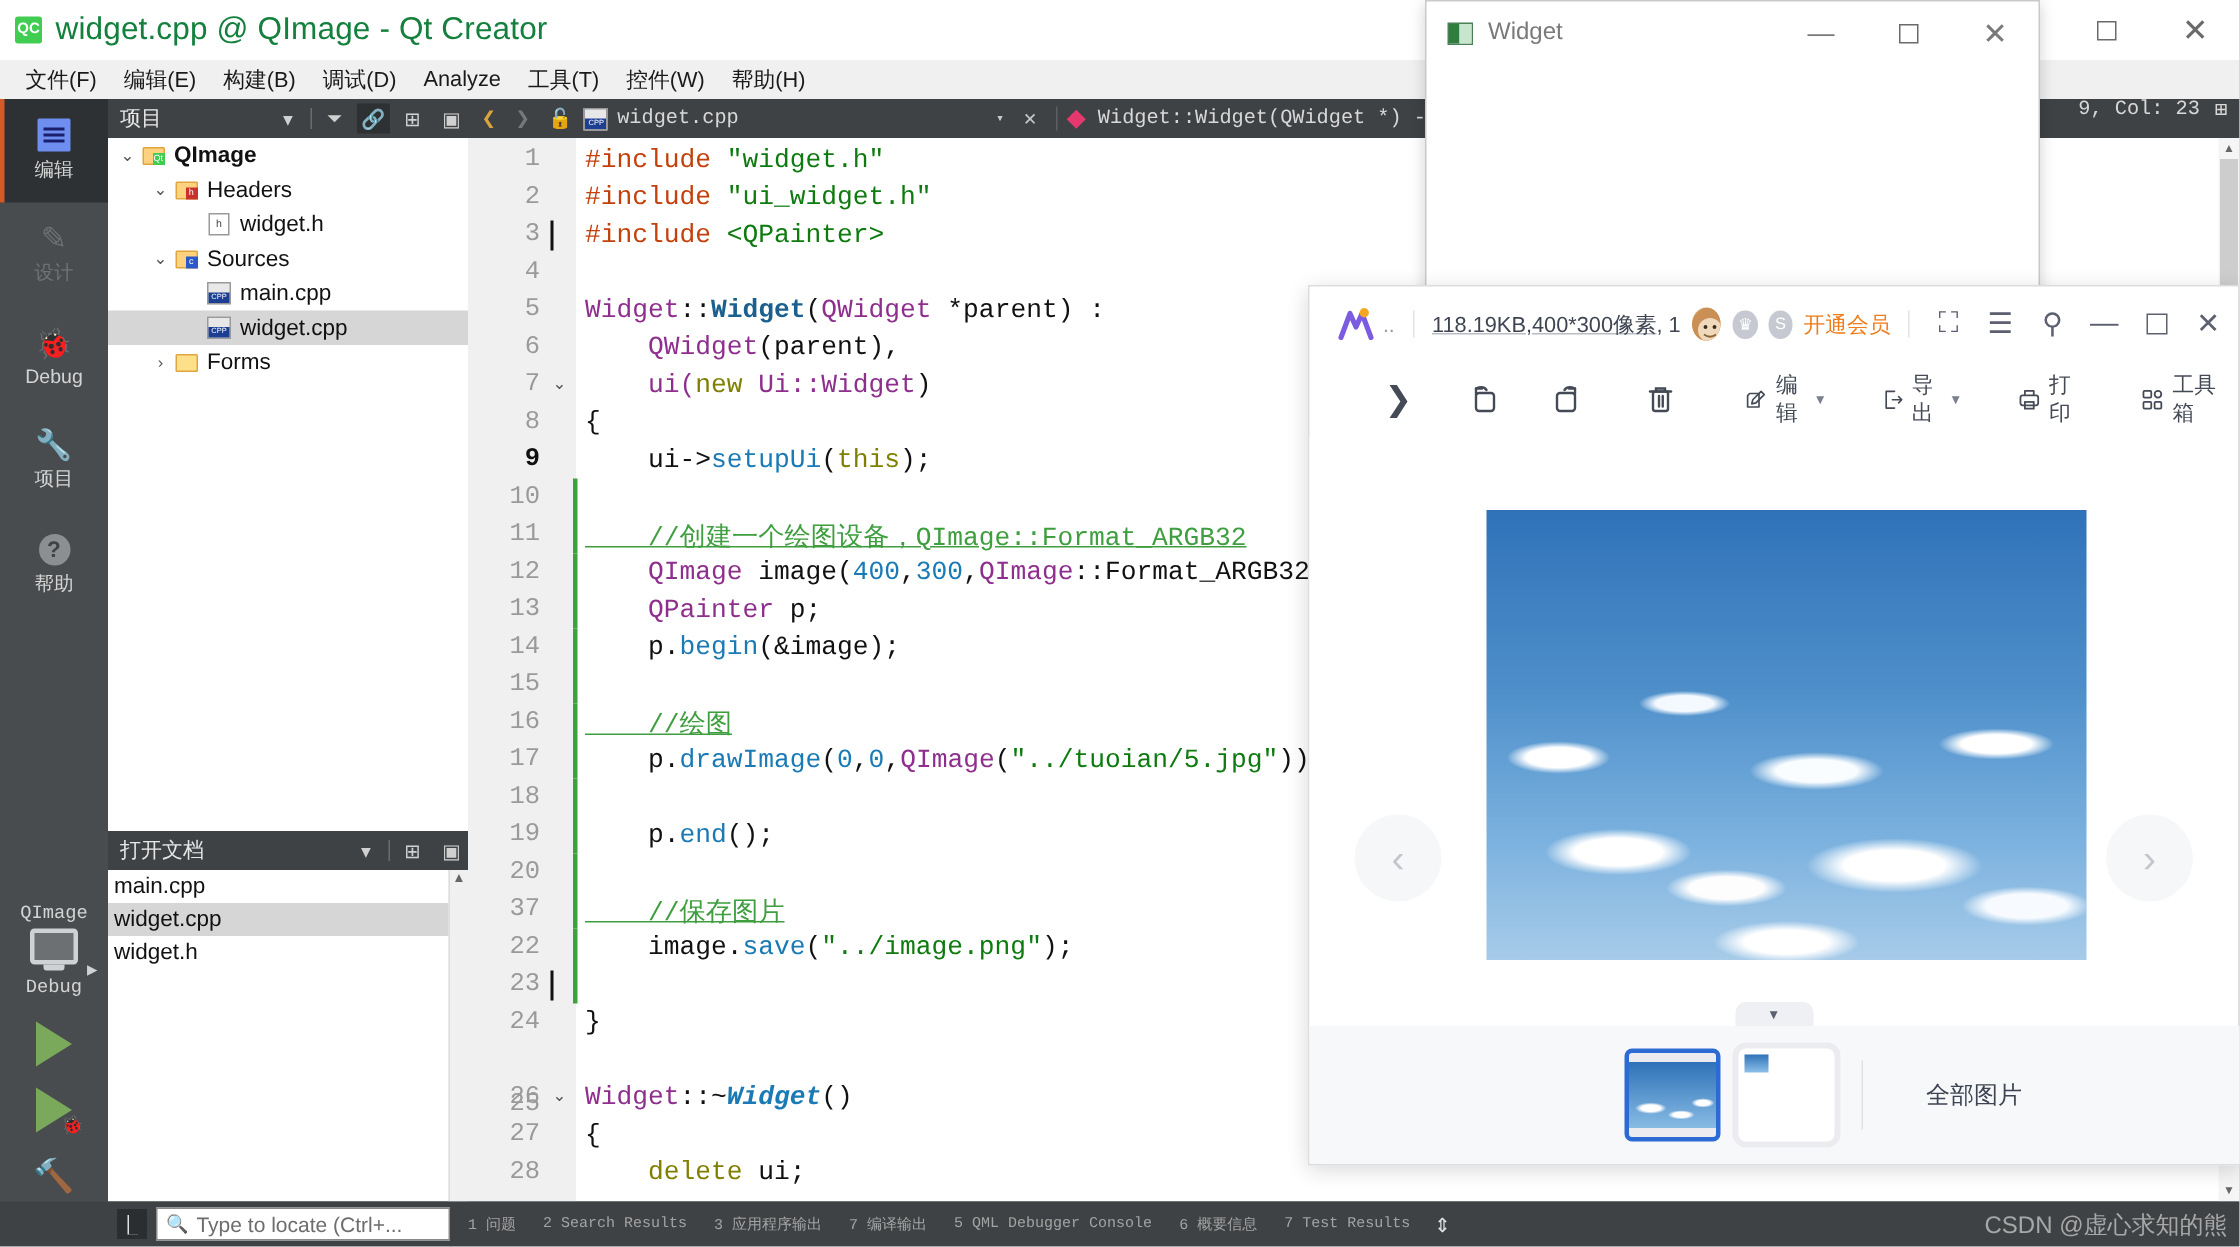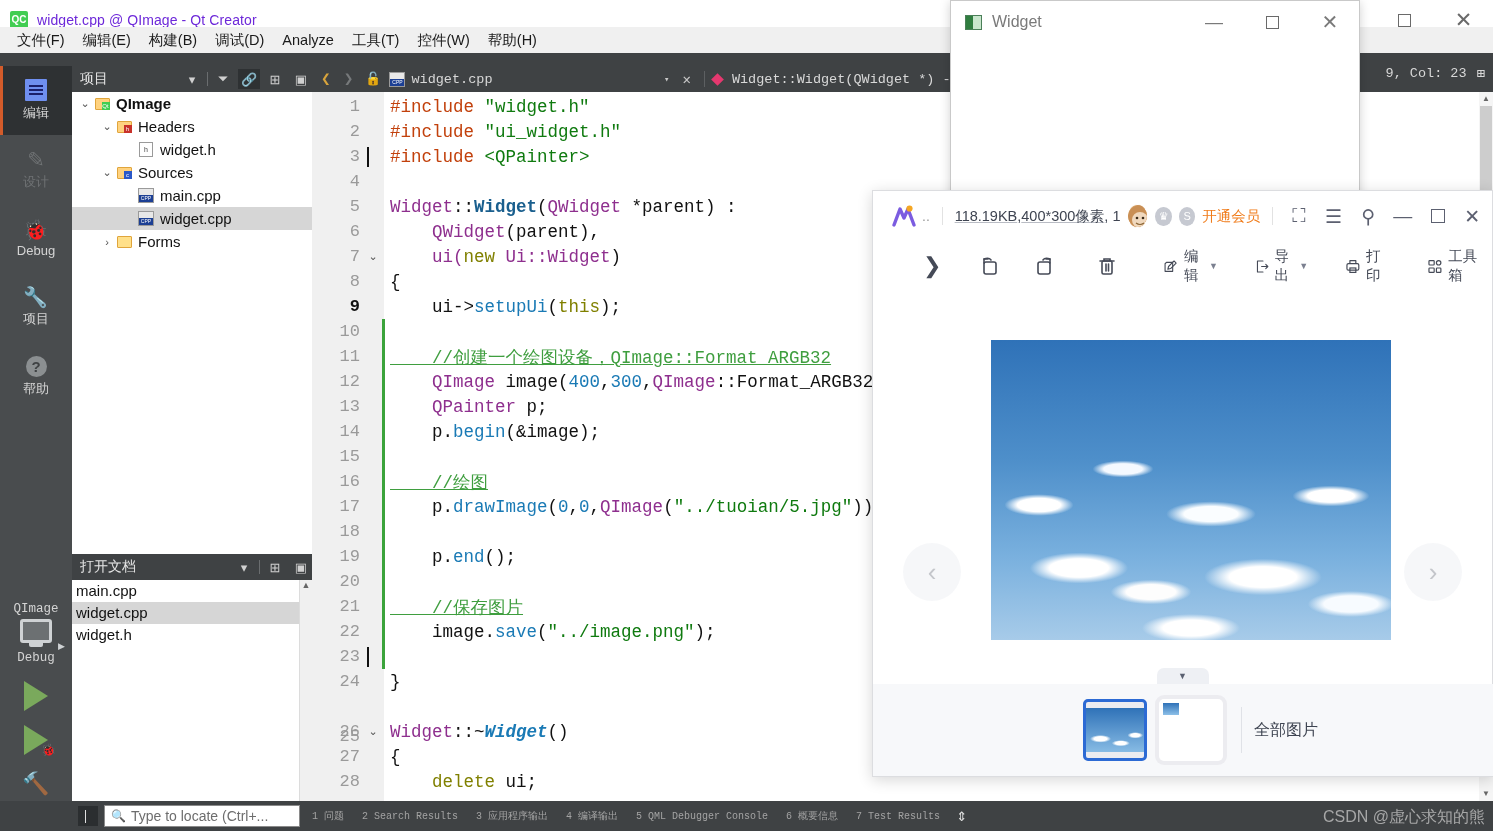--- a/index.html
+++ b/index.html
@@ -18,30 +18,30 @@
     position: absolute; left: 0; top: 0; width: 1493px; height: 40px;
     background: #ffffff; display: flex; align-items: center; padding-left: 10px;
     border-bottom: 1px solid #ffffff;
   }
   .qtc-logo {
     width: 18px; height: 18px; background: #41cd52; border-radius: 2px;
     color: #fff; font-size: 10px; font-weight: bold; display: flex;
     align-items: center; justify-content: center; font-family: "Liberation Sans", sans-serif;
     margin-right: 9px;
   }
-  .qtc-title { font-size: 14px; color: #6d28d9; letter-spacing: .1px; }
+  .qtc-title { font-size: 21px; color: #15803d; letter-spacing: .1px; }
   .qtc-wincontrols { position: absolute; right: 0; top: 0; height: 40px; display: flex; }
   .qtc-wincontrols .wbtn {
     width: 59px; height: 40px; display: flex; align-items: center; justify-content: center;
     color: #6a6a6a;
   }
   .sq { width: 13px; height: 13px; border: 1.6px solid #6a6a6a; }
 
   .qtc-menubar {
-    position: absolute; left: 0; top: 27px; width: 1493px; height: 26px;
+    position: absolute; left: 0; top: 40px; width: 1493px; height: 26px;
     background: #f0f0f0; display: flex; align-items: center; padding-left: 8px;
   }
   .qtc-menubar .mi {
     font-size: 14.5px; color: #1a1a1a; padding: 2px 9px; white-space: nowrap;
     font-family: "Liberation Sans", sans-serif;
   }
 
   
   .modebar {
     position: absolute; left: 0; top: 66px; width: 72px; height: 745px;
@@ -274,21 +274,21 @@
     background:
       radial-gradient(ellipse 14px 5px at 25% 70%, #fff 0%, #fff 45%, rgba(255,255,255,0) 75%),
       radial-gradient(ellipse 12px 4px at 60% 80%, #fff 0%, #fff 45%, rgba(255,255,255,0) 75%),
       radial-gradient(ellipse 10px 4px at 85% 62%, #fff 0%, #fff 45%, rgba(255,255,255,0) 78%),
       linear-gradient(to bottom, #2f72b8, #87bbe4); }
   .v-thumb2 { width: 64px; height: 62px; background: #fff; border-radius: 5px; position: relative;
       box-shadow: 0 0 0 4px #ececf0; }
   .v-thumb2 i { position: absolute; left: 4px; top: 4px; width: 16px; height: 12px;
       background: linear-gradient(to bottom,#2f72b8,#8dc0e8); }
   .v-strip-sep { width: 1px; height: 46px; background: #e0e2e7; margin-left: 6px; }
-  .v-all { font-size: 16px; color: #3e4451; margin-left: 0; }
+  .v-all { font-size: 16px; color: #3e4451; margin-left: 30px; }
 </style>
 </head>
 <body>
 
 <div id="root">
 
   <div class="qtc-window">
 
     <div class="qtc-titlebar">
       <div class="qtc-logo">QC</div>
@@ -514,21 +514,21 @@
           <div class="cline" style="position: absolute; left: 78px; top: 402px;"><span class="plain">    p.</span><span class="fn">drawImage</span><span class="plain">(</span><span class="num">0</span><span class="plain">,</span><span class="num">0</span><span class="plain">,</span><span class="type">QImage</span><span class="plain">(</span><span class="str">"../tuoian/5.jpg"</span><span class="plain">));</span></div>
           <div class="lnum" style="top: 427px;">18</div>
           <div class="chmark" style="top: 427px;"></div>
           <div class="cline" style="position: absolute; left: 78px; top: 427px;"></div>
           <div class="lnum" style="top: 452px;">19</div>
           <div class="chmark" style="top: 452px;"></div>
           <div class="cline" style="position: absolute; left: 78px; top: 452px;"><span class="plain">    p.</span><span class="fn">end</span><span class="plain">();</span></div>
           <div class="lnum" style="top: 477px;">20</div>
           <div class="chmark" style="top: 477px;"></div>
           <div class="cline" style="position: absolute; left: 78px; top: 477px;"></div>
-          <div class="lnum" style="top: 502px;">21</div>
+          <div class="lnum" style="top: 502px;">37</div>
           <div class="chmark" style="top: 502px;"></div>
           <div class="cline" style="position: absolute; left: 78px; top: 502px;"><span class="cmt">    //保存图片</span></div>
           <div class="lnum" style="top: 527px;">22</div>
           <div class="chmark" style="top: 527px;"></div>
           <div class="cline" style="position: absolute; left: 78px; top: 527px;"><span class="plain">    image.</span><span class="fn">save</span><span class="plain">(</span><span class="str">"../image.png"</span><span class="plain">);</span></div>
           <div class="lnum" style="top: 552px;">23</div>
           <div class="chmark" style="top: 552px;"></div>
           <div class="caret-bar" style="top: 555px;"></div>
           <div class="cline" style="position: absolute; left: 78px; top: 552px;"></div>
           <div class="lnum" style="top: 577px;">24</div>
@@ -554,21 +554,21 @@
       <div class="sb-toggle">
           <i></i>
         </div>
       <div class="locator">
         <span style="font-size:12px;">🔍</span>
         <span>Type to locate (Ctrl+...</span>
       </div>
       <div class="sb-item">1 问题</div>
       <div class="sb-item">2 Search Results</div>
       <div class="sb-item">3 应用程序输出</div>
-      <div class="sb-item">4 编译输出</div>
+      <div class="sb-item">7 编译输出</div>
       <div class="sb-item">5 QML Debugger Console</div>
       <div class="sb-item">6 概要信息</div>
       <div class="sb-item">7 Test Results</div>
       <div class="sb-updown">⇕</div>
       <div class="watermark">CSDN @虚心求知的熊</div>
     </div>
   </div>
 
   <div class="widget-win">
     <div class="widget-title">

